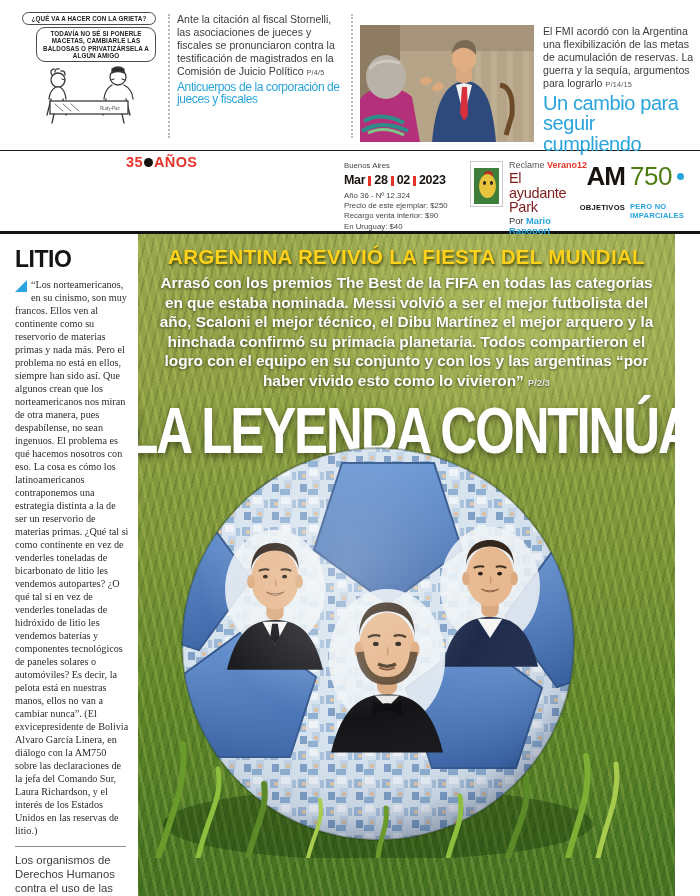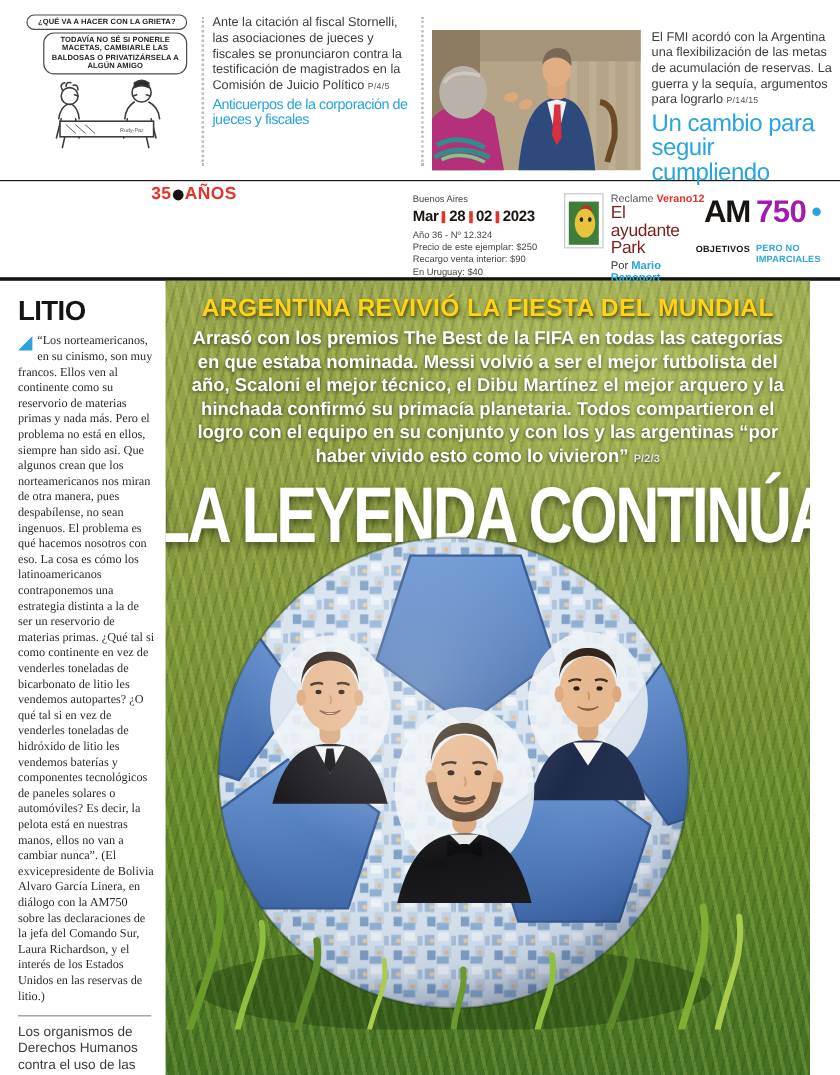--- a/index.html
+++ b/index.html
@@ -59,21 +59,21 @@
   .reclame-line1 b { color:#e5332a; }
   .reclame-title { color:#7f1d1d; font-size:14.5px; font-weight:400; letter-spacing:-.3px;
            line-height:.98; margin:1px 0 2px; width:70px; }
   .reclame-by { font-size:9.3px; color:#333; width:62px; line-height:1.1; }
   .reclame-by b { color:#29a4dc; }
   .am750 { margin-left:auto; margin-right:6px; padding-top:12px; display:grid;
            grid-template-columns:auto 3px auto; column-gap:5px; }
   .am-station { font-size:26px; font-weight:900; letter-spacing:-1px; color:#171310;
            line-height:.9; justify-self:end; }
   .am-bar { background:#171310; height:44px; }
-  .am-freq { font-size:26px; font-weight:700; letter-spacing:-.5px; color:#a21caf;
+  .am-freq { font-size:26px; font-weight:400; letter-spacing:-.5px; color:#4d7c0f;
            line-height:.9; position:relative; }
   .am-zero-dot { position:absolute; right:4.5px; top:8px; width:7px; height:7px;
            border-radius:50%; background:#29a4dc; }
   .am-left-tag { font-size:7.6px; font-weight:bold; color:#171310; justify-self:end;
            margin-top:4px; letter-spacing:.2px; }
   .am-right-tag { font-size:7.6px; font-weight:bold; color:#29a4dc; margin-top:4px;
            width:58px; line-height:1.15; letter-spacing:.2px; }
   
   .body-row { display:flex; }
   .left-col { width:138px; padding:12px 8px 0 15px; }

